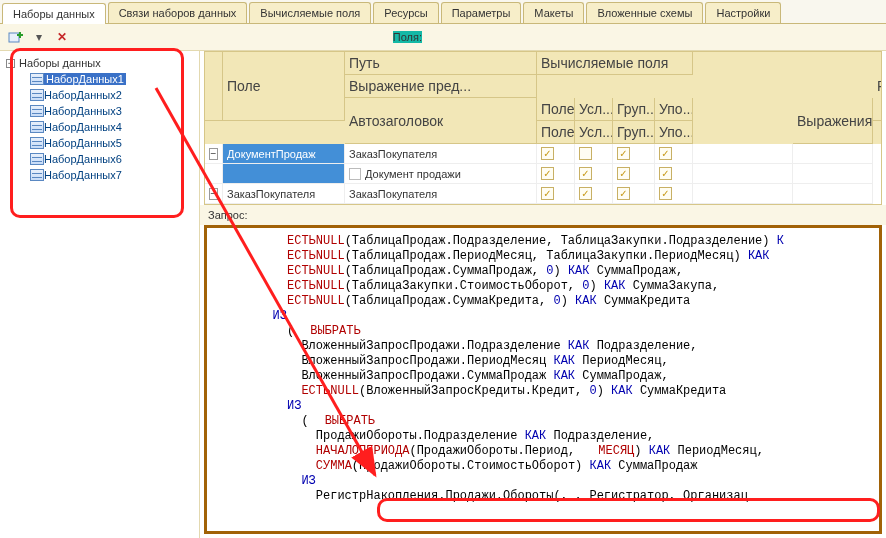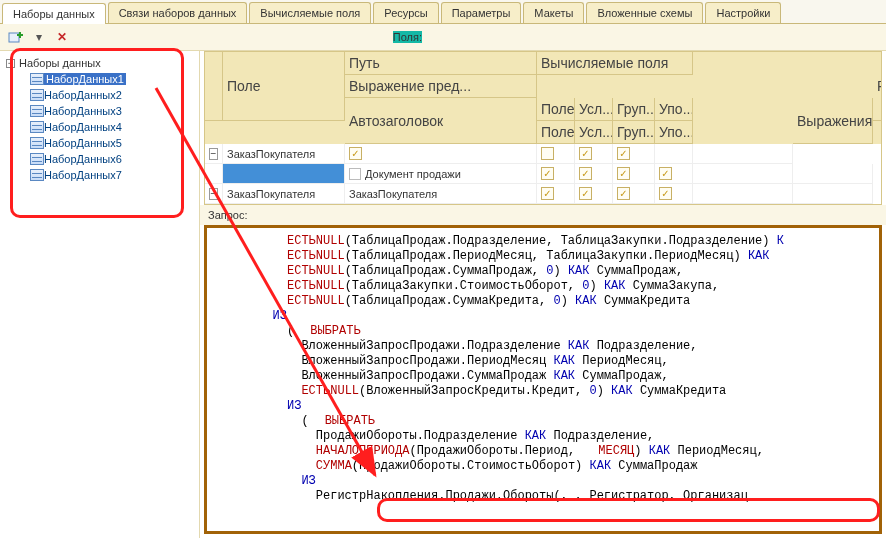--- a/index.html
+++ b/index.html
@@ -321,20 +321,21 @@
           <div class="fh-cell">Груп...</div>
           <div class="fh-cell">Упо...</div>
         </div>
       </div>
 
       <div id="field-rows">
           <div class="fd-row">
             <div class="fd-cell">
               <span class="expander">−</span>
             </div>
+            <div class="fd-cell sel">ДокументПродаж</div>
             <div class="fd-cell">ЗаказПокупателя</div>
             <div class="fd-cell">
               <span class="chk">✓</span>
             </div>
             <div class="fd-cell">
               <span class="chk"></span>
             </div>
             <div class="fd-cell">
               <span class="chk">✓</span>
             </div>

